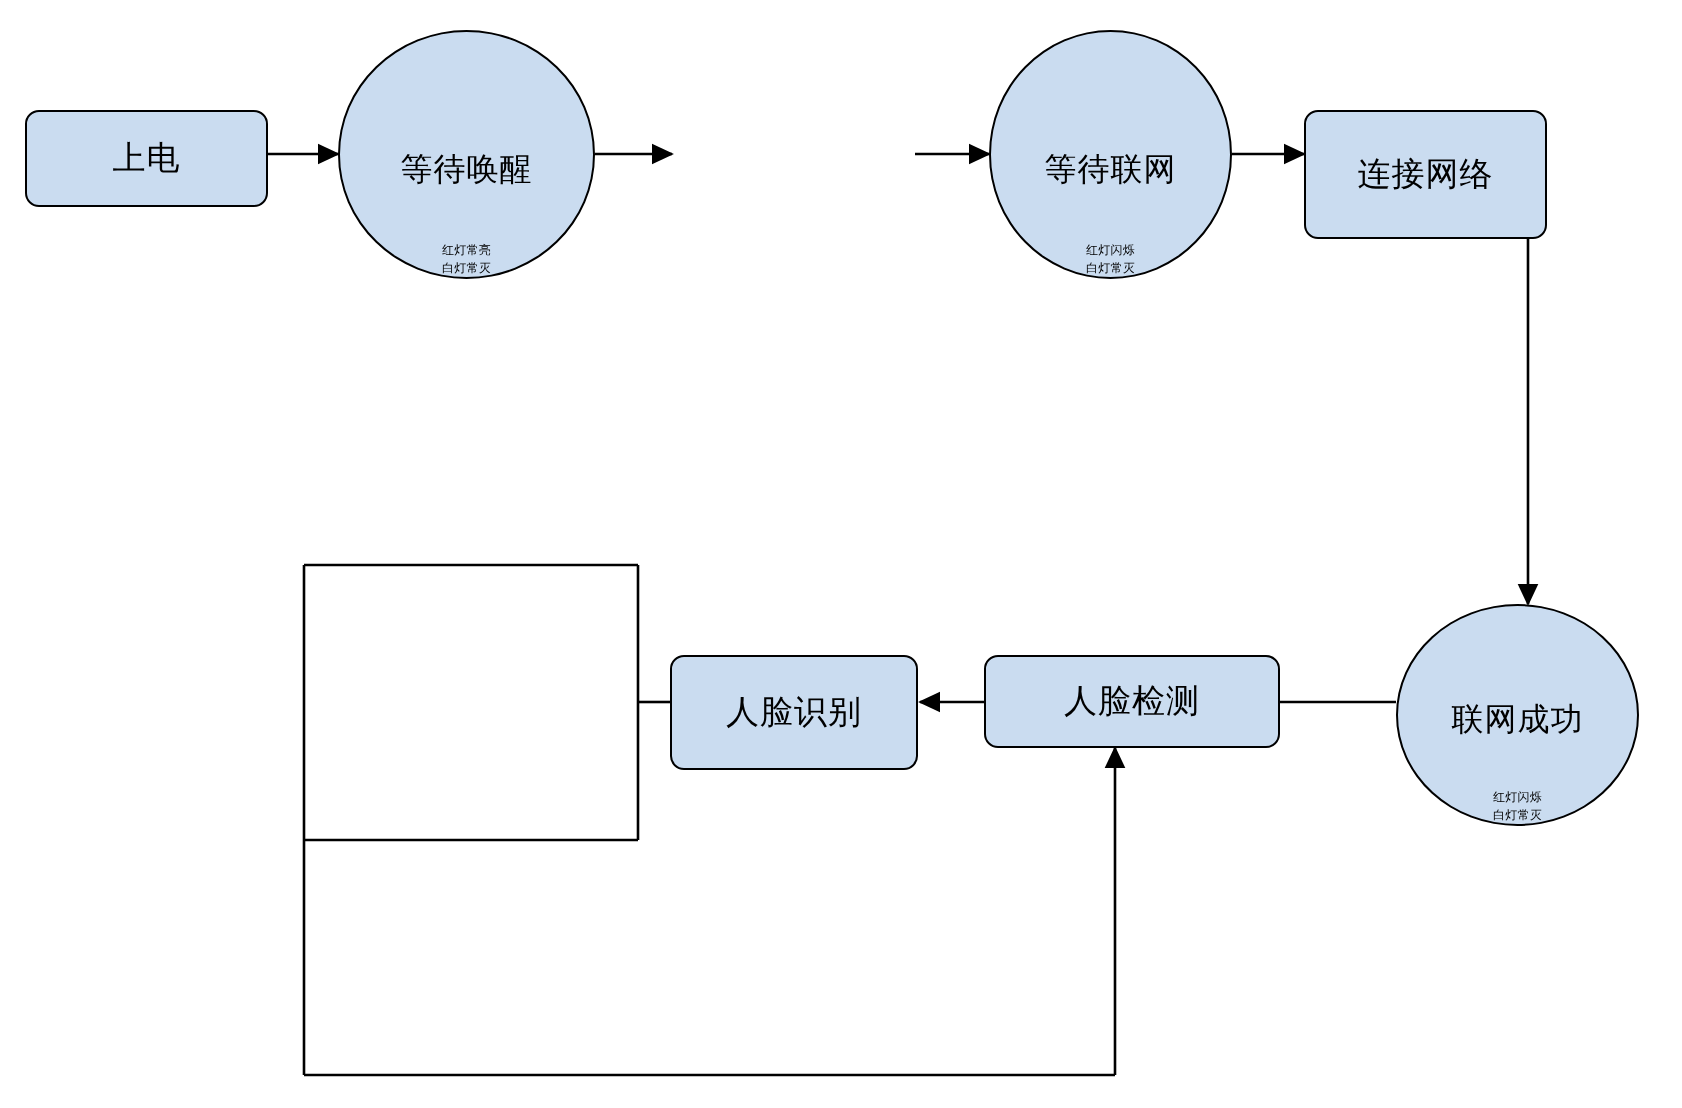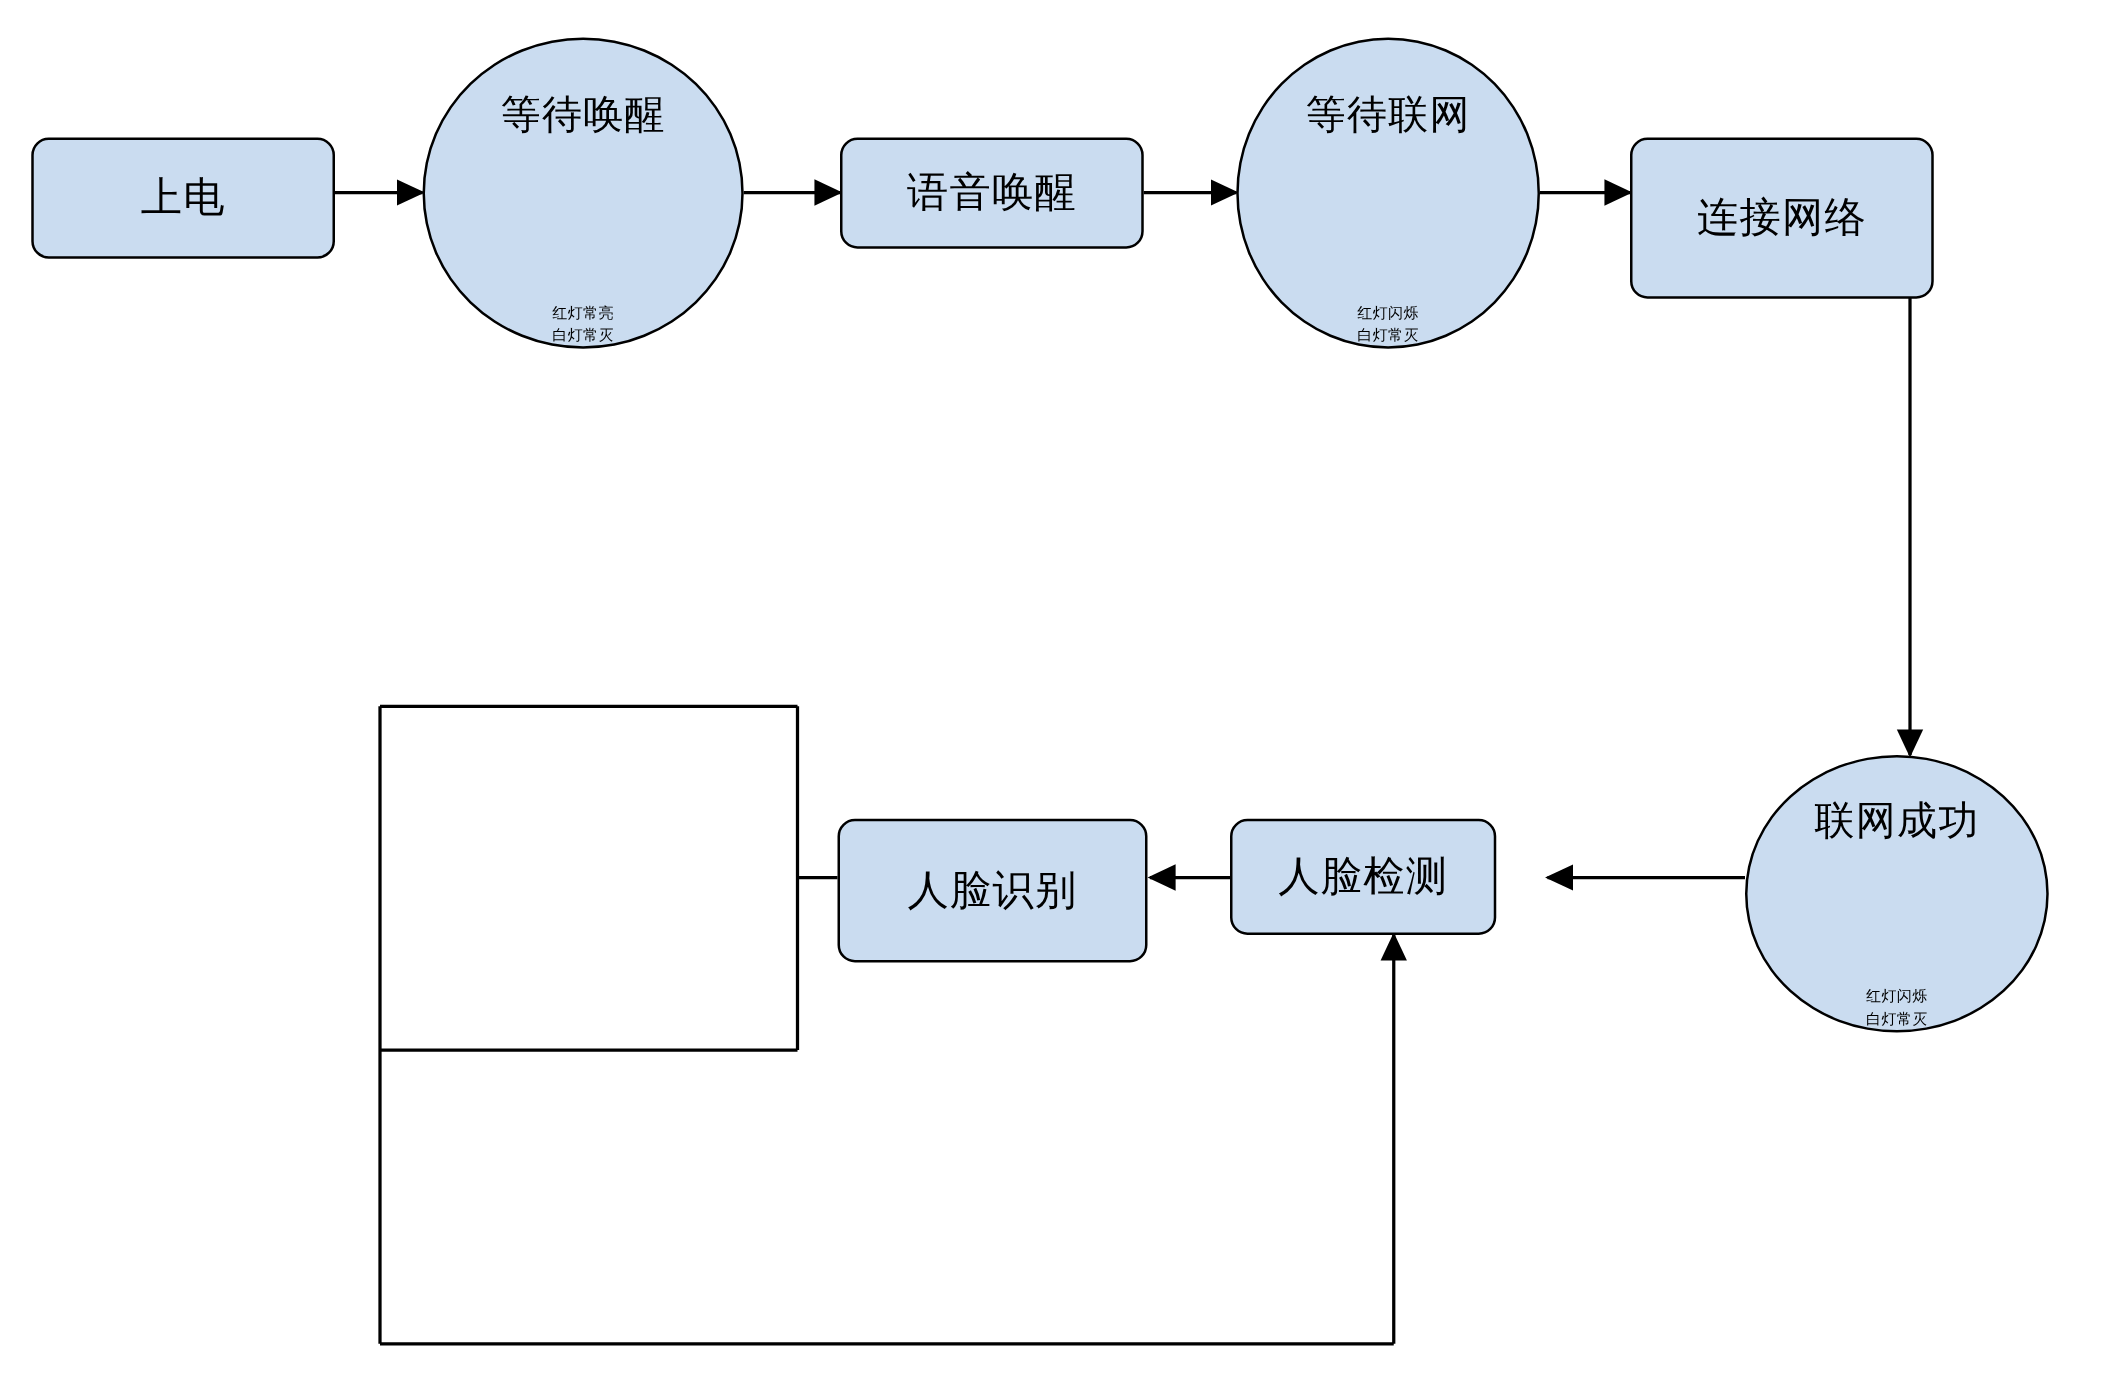--- a/index.html
+++ b/index.html
@@ -34,21 +34,21 @@
     flex-direction: column;
     align-items: center;
     color: #000000;
   }
   .node.box {
     border-radius: 14px;
     justify-content: center;
   }
   .node.circle {
     border-radius: 50%;
-    justify-content: space-between;
+    justify-content: flex-end;
   }
   .title {
     font-size: 33px;
     line-height: 1.1;
     letter-spacing: 1px;
     white-space: nowrap;
   }
   .node.circle .title {
     font-size: 32px;
   }
@@ -104,41 +104,38 @@
   <div class="node box" style="left:25px; top:110px; width:243px; height:97px;">
     <div class="title">上电</div>
   </div>
 
   <div class="node circle" style="left:338px; top:30px; width:257px; height:249px; padding-top:42px;">
     <div class="title">等待唤醒</div>
     <div class="sub" style="margin-top:55px;">红灯常亮
 白灯常灭</div>
   </div>
 
-  <div class="node box" style="left:672px; top:110px; width:243px; height:89px;">
-    <div class="title">语音唤醒</div>
-  </div>
 
   <div class="node circle" style="left:989px; top:30px; width:243px; height:249px; padding-top:42px;">
     <div class="title">等待联网</div>
     <div class="sub" style="margin-top:55px;">红灯闪烁
 白灯常灭</div>
   </div>
 
   <div class="node box" style="left:1304px; top:110px; width:243px; height:129px;">
     <div class="title">连接网络</div>
   </div>
 
   <div class="node circle" style="left:1396px; top:604px; width:243px; height:222px; padding-top:33px;">
     <div class="title">联网成功</div>
     <div class="sub" style="margin-top:52px;">红灯闪烁
 白灯常灭</div>
   </div>
 
-  <div class="node box" style="left:984px; top:655px; width:213px; height:93px;">
+  <div class="node box" style="left:984px; top:655px; width:296px; height:93px;">
     <div class="title">人脸检测</div>
   </div>
 
   <div class="node box" style="left:670px; top:655px; width:248px; height:115px;">
     <div class="title">人脸识别</div>
   </div>
 
 
 
 </div>

